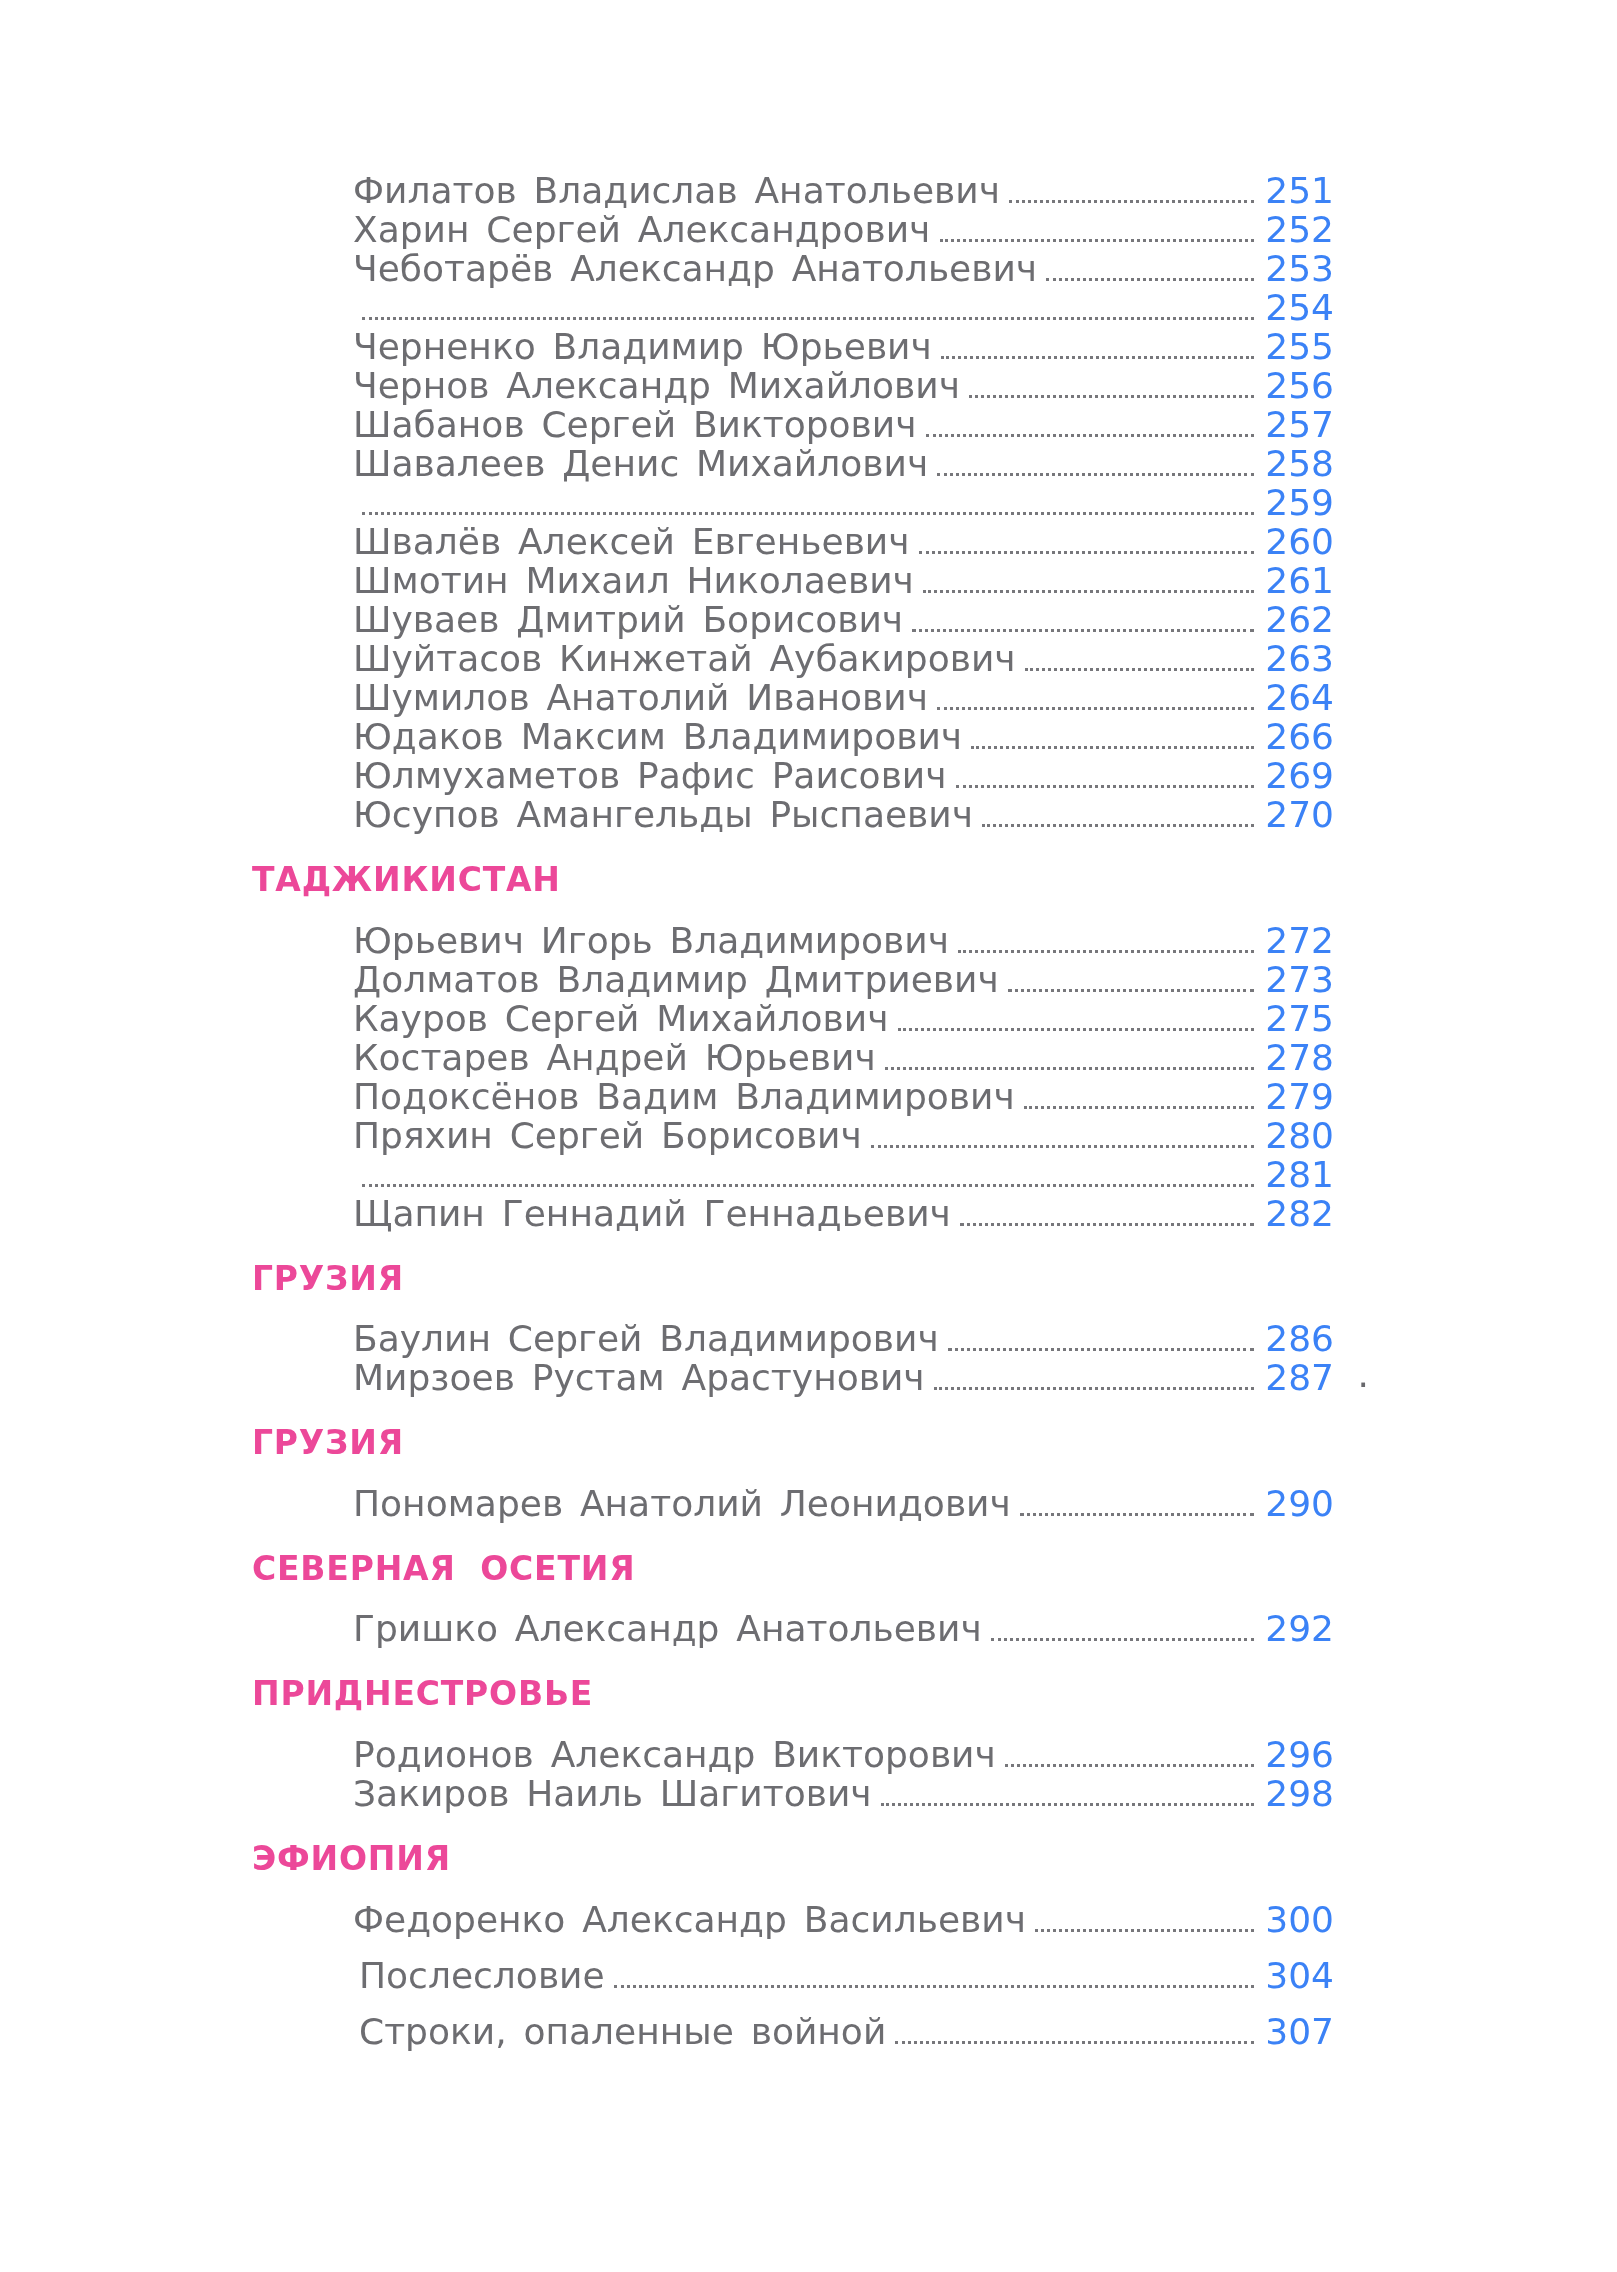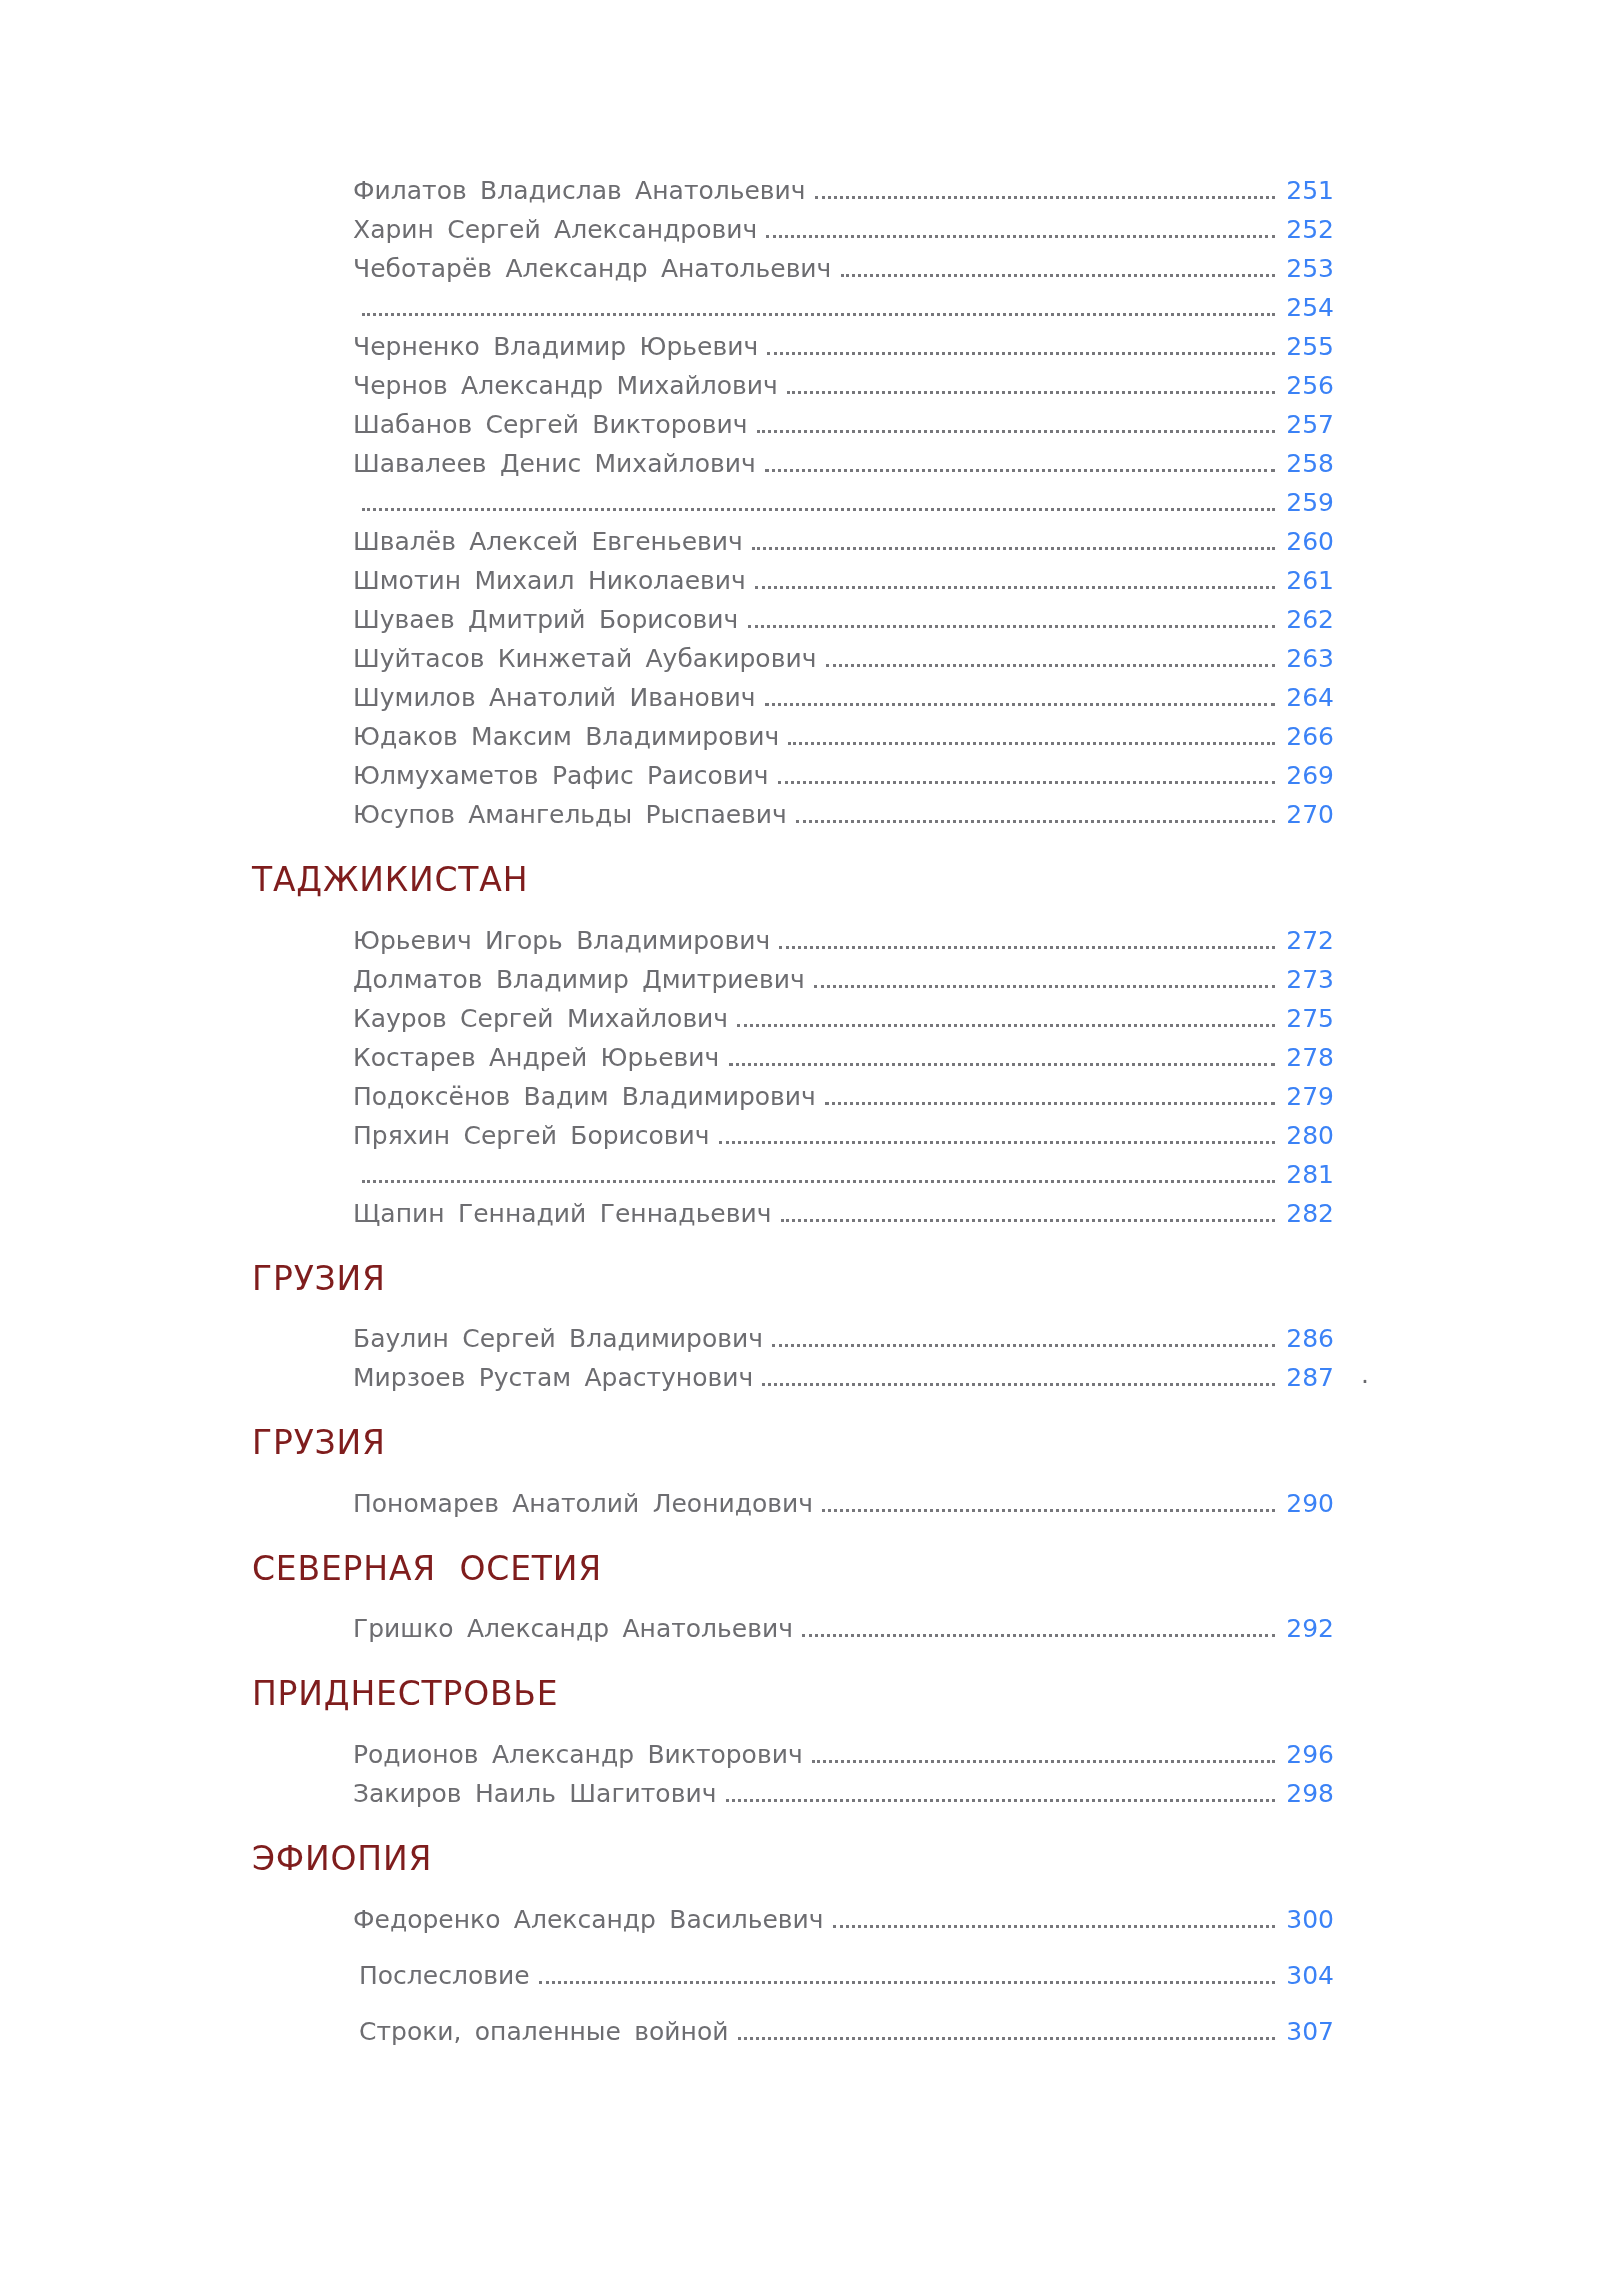--- a/index.html
+++ b/index.html
@@ -18,35 +18,35 @@
     background: #ffffff;
   }
   .toc {
     position: absolute;
     left: 353px;
     top: 171px;
     width: 981px;
   }
   .section-header {
     margin: 26px 0 21.6px -101px;
-    font-weight: normal;
+    font-weight: bold;
     font-size: 33px;
     line-height: 39px;
-    color: #7f1d1d;
+    color: #ec4899;
     letter-spacing: 0.8px;
     word-spacing: 12.3px;
     white-space: nowrap;
   }
   .row {
     position: relative;
     display: flex;
     align-items: baseline;
     height: 39px;
     line-height: 39px;
-    font-size: 25px;
+    font-size: 36px;
     color: #6d6d71;
   }
   .row.spaced { margin-top: 17px; margin-left: 6px; }
   .entry-name {
     white-space: nowrap;
     word-spacing: 5.4px;
     flex: 0 0 auto;
   }
   .leader {
     flex: 1 1 auto;

